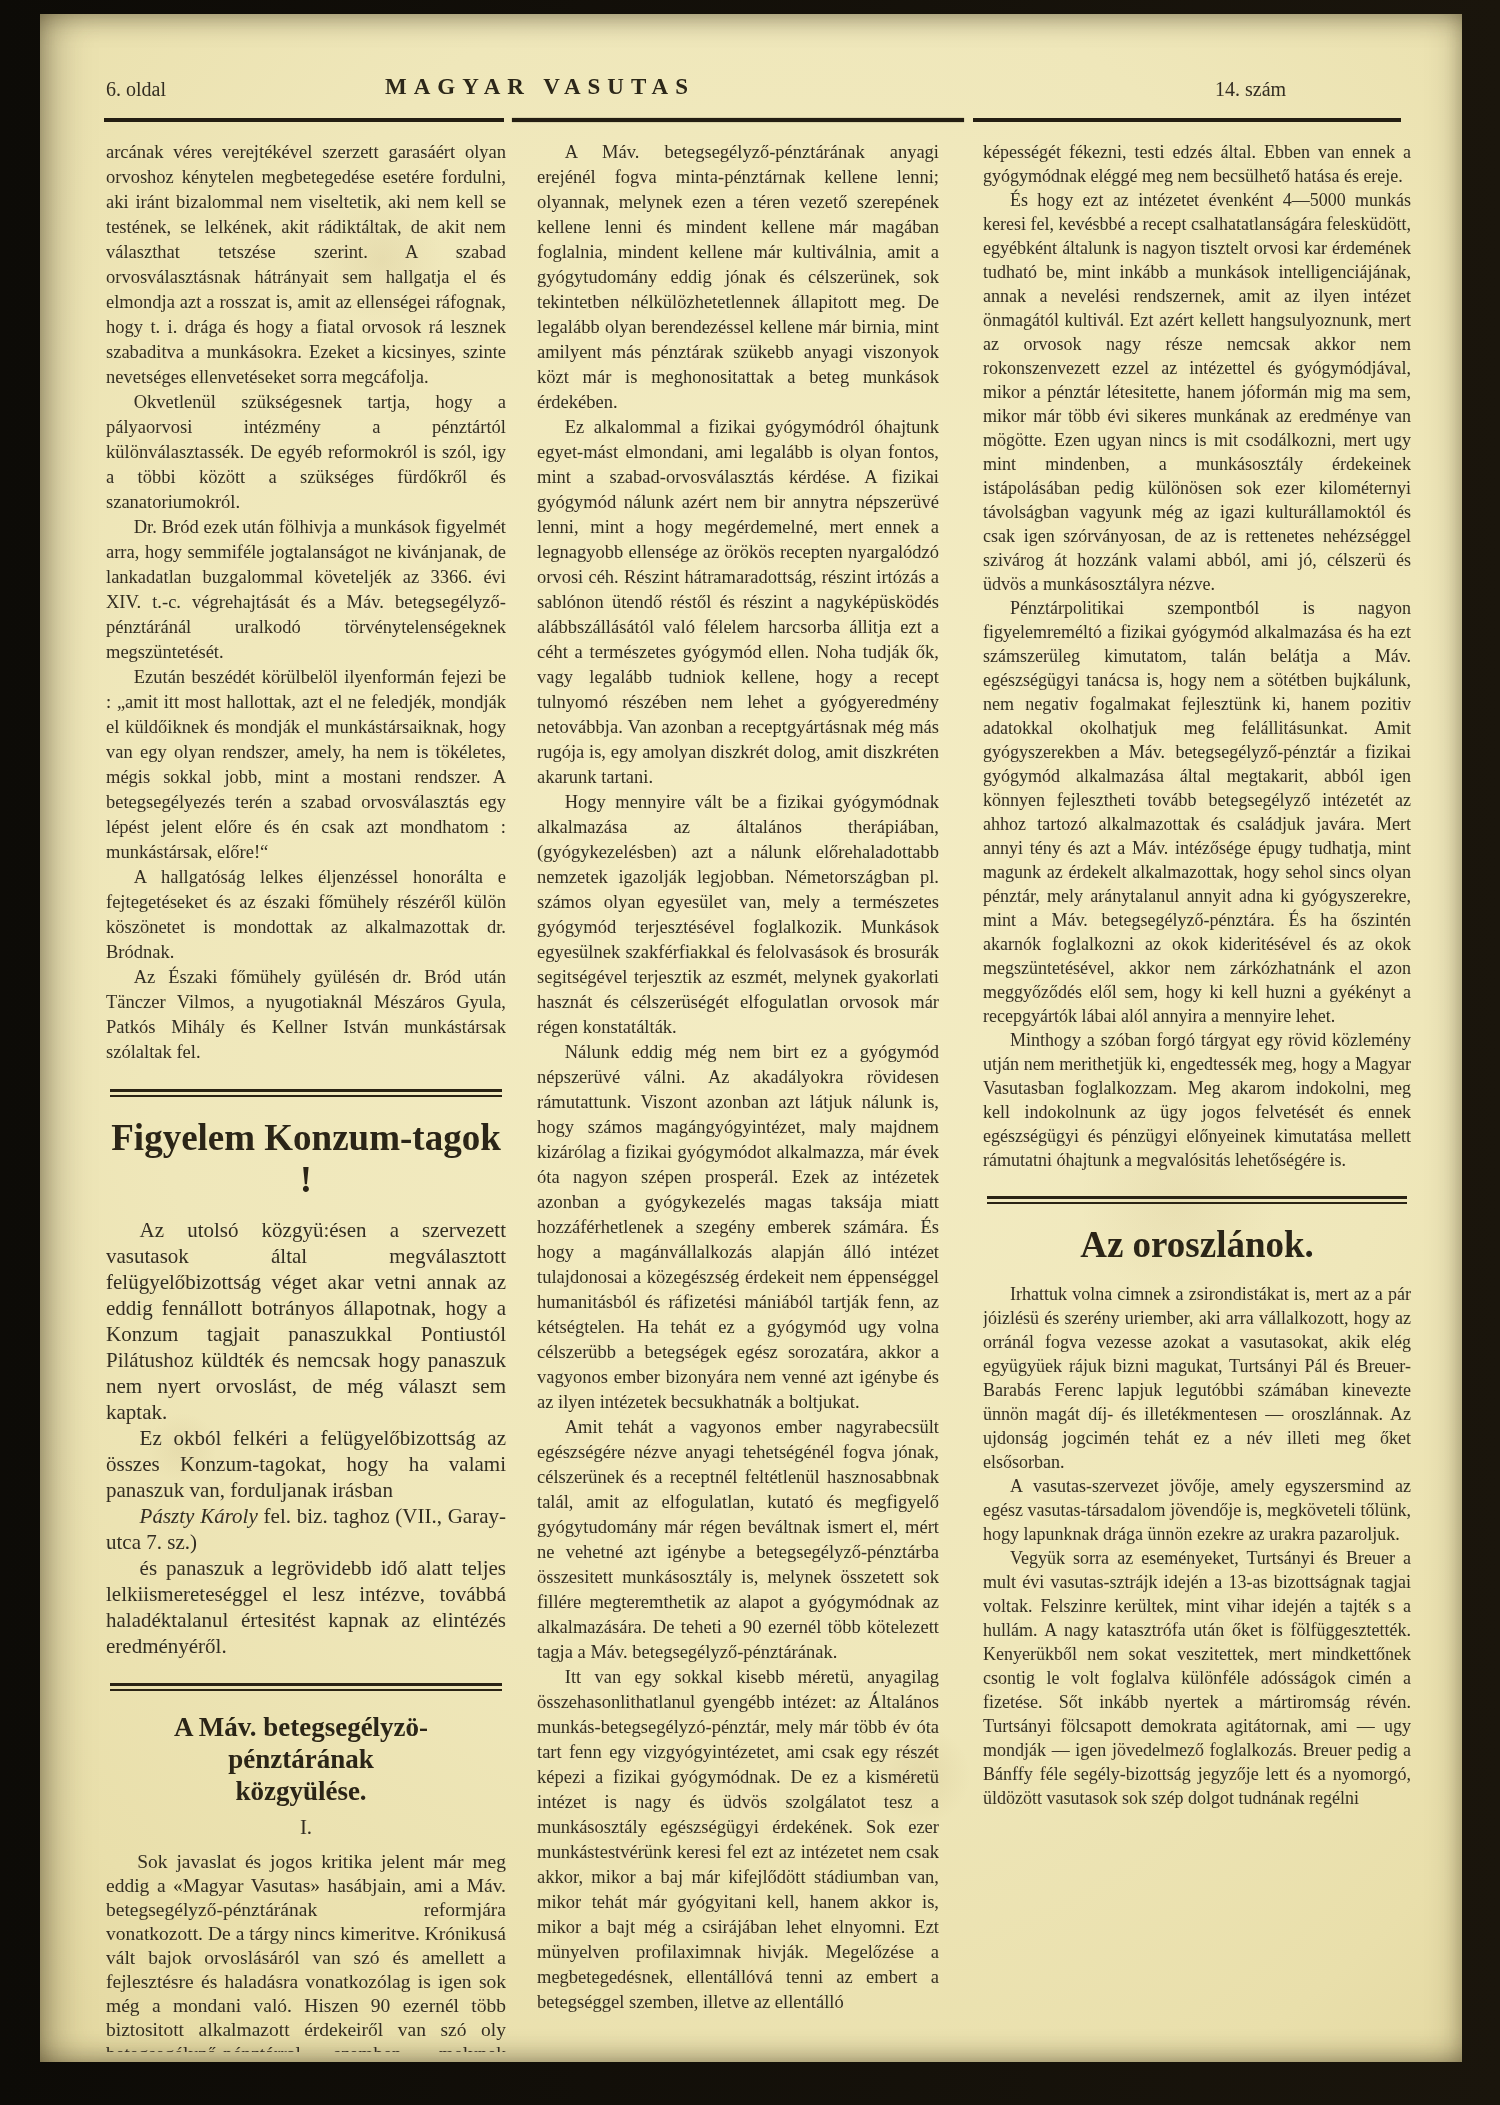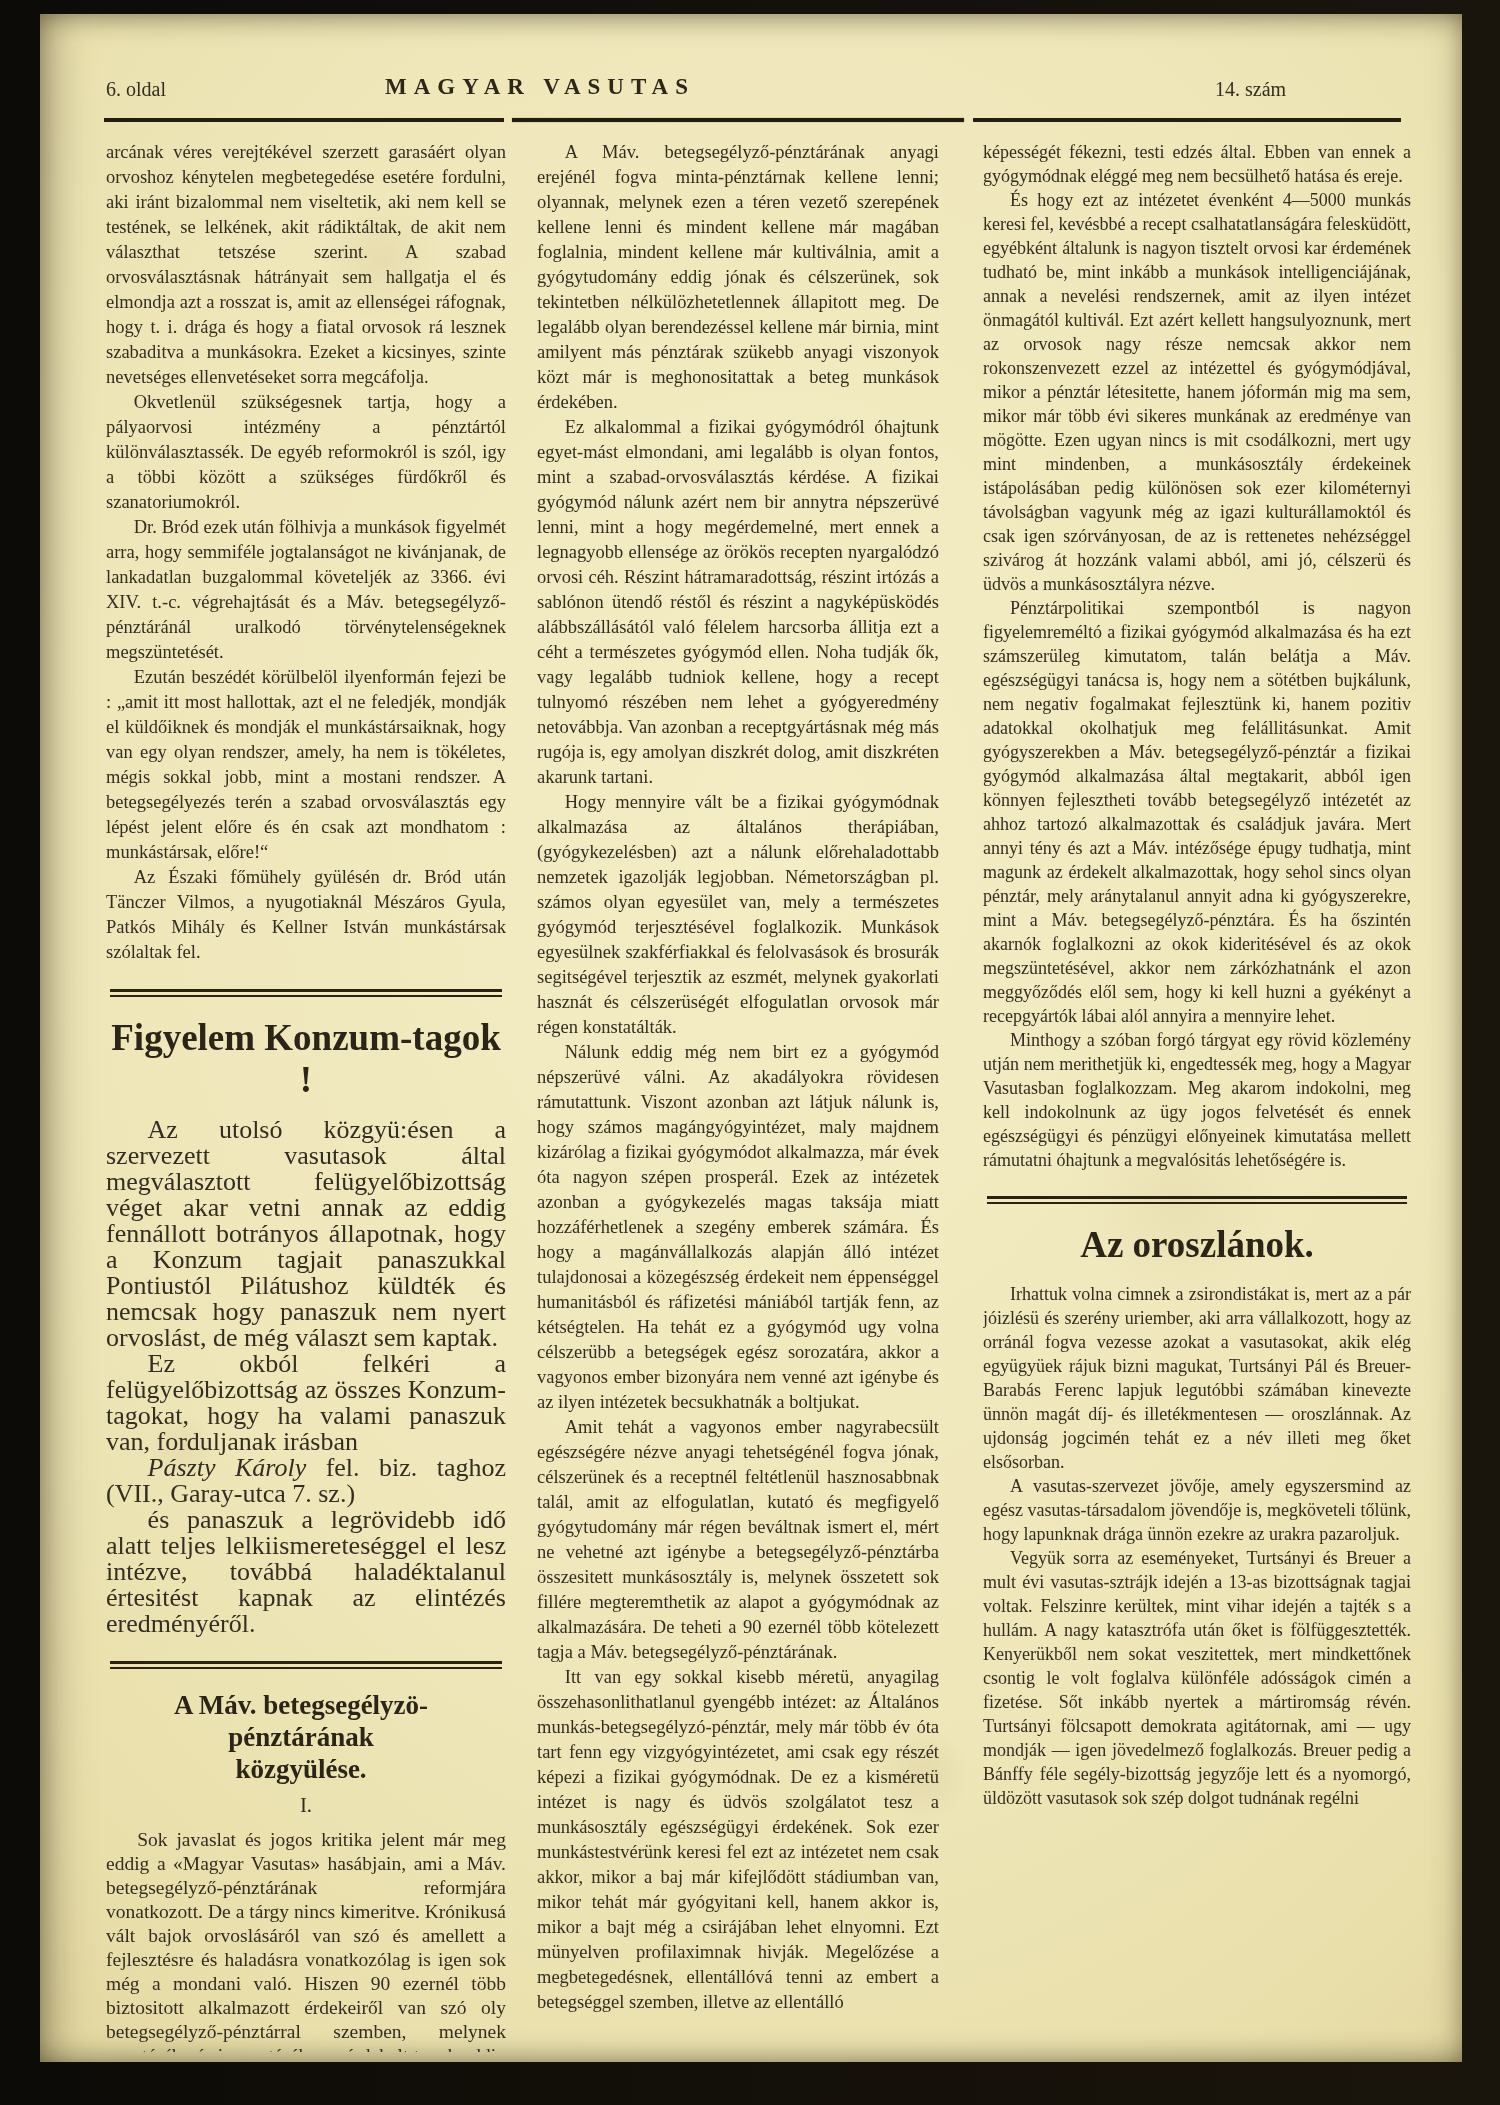--- a/index.html
+++ b/index.html
@@ -39,21 +39,21 @@
   .rule.r2{left:472px;width:452px;box-shadow:0 0 1px #241e12;}
   .rule.r3{left:933px;width:428px;}
   .col{position:absolute;top:126px;height:1912px;overflow:hidden;color:#332d22;}
   .col1{left:66px;width:400px;}
   .col2{left:497px;width:402px;}
   .col3{left:928px;width:428px;margin-left:15px;}
   p{margin:0;text-align:justify;hyphens:auto;-webkit-hyphens:auto;}
   .p{font-size:18.5px;line-height:25px;text-indent:1.5em;}
   .p3{font-size:18px;line-height:24px;text-indent:1.5em;}
   .noind{text-indent:0;}
-  .pl{font-size:26px;line-height:26px;text-indent:1.6em;}
+  .pl{font-size:21px;line-height:26px;text-indent:1.6em;}
   .pg{font-size:19.5px;line-height:24px;text-indent:1.6em;}
   .divider{
     height:3px;margin:24px 4px 20px 4px;
     border-top:3px solid #2a2314;border-bottom:2px solid #2a2314;
   }
   .headline-lg{
     margin:14px 0 16px 0;text-align:center;font-weight:bold;
     font-size:37px;line-height:42px;color:#2b2517;
     font-family:"Liberation Serif","DejaVu Serif",serif;
     letter-spacing:0px;text-indent:0;
@@ -81,20 +81,21 @@
 
   <div class="rule r1"></div>
   <div class="rule r2"></div>
   <div class="rule r3"></div>
 
   <div class="col col1">
     <p class="p noind">arcának véres verejtékével szerzett garasáért olyan orvoshoz kénytelen megbetegedése esetére fordulni, aki iránt bizalommal nem viseltetik, aki nem kell se testének, se lelkének, akit rádiktáltak, de akit nem választhat tetszése szerint. A szabad orvosválasztásnak hátrányait sem hallgatja el és elmondja azt a rosszat is, amit az ellenségei ráfognak, hogy t. i. drága és hogy a fiatal orvosok rá lesznek szabaditva a munkásokra. Ezeket a kicsinyes, szinte nevetséges ellenvetéseket sorra megcáfolja.</p>
     <p class="p">Okvetlenül szükségesnek tartja, hogy a pályaorvosi intézmény a pénztártól különválasztassék. De egyéb reformokról is szól, igy a többi között a szükséges fürdőkről és szanatoriumokról.</p>
     <p class="p">Dr. Bród ezek után fölhivja a munkások figyelmét arra, hogy semmiféle jogtalanságot ne kivánjanak, de lankadatlan buzgalommal követeljék az 3366. évi XIV. t.-c. végrehajtását és a Máv. betegsegélyző-pénztáránál uralkodó törvénytelenségeknek megszüntetését.</p>
     <p class="p">Ezután beszédét körülbelöl ilyenformán fejezi be : „amit itt most hallottak, azt el ne feledjék, mondják el küldőiknek és mondják el munkástársaiknak, hogy van egy olyan rendszer, amely, ha nem is tökéletes, mégis sokkal jobb, mint a mostani rendszer. A betegsegélyezés terén a szabad orvosválasztás egy lépést jelent előre és én csak azt mondhatom : munkástársak, előre!“</p>
+    <p class="p">A hallgatóság lelkes éljenzéssel honorálta e fejtegetéseket és az északi főmühely részéről külön köszönetet is mondottak az alkalmazottak dr. Bródnak.</p>
     <p class="p">Az Északi főmühely gyülésén dr. Bród után Tänczer Vilmos, a nyugotiaknál Mészáros Gyula, Patkós Mihály és Kellner István munkástársak szólaltak fel.</p>
 
     <div class="divider"></div>
 
     <h2 class="headline-lg">Figyelem Konzum-tagok !</h2>
 
     <p class="pl">Az utolsó közgyü:ésen a szervezett vasutasok által megválasztott felügyelőbizottság véget akar vetni annak az eddig fennállott botrányos állapotnak, hogy a Konzum tagjait panaszukkal Pontiustól Pilátushoz küldték és nemcsak hogy panaszuk nem nyert orvoslást, de még választ sem kaptak.</p>
     <p class="pl">Ez okból felkéri a felügyelőbizottság az összes Konzum-tagokat, hogy ha valami panaszuk van, forduljanak irásban</p>
     <p class="pl"><span class="ital">Pászty Károly</span><span> fel. biz. taghoz (VII., Garay-utca 7. sz.)</span></p>
     <p class="pl noind">és panaszuk a legrövidebb idő alatt teljes lelkiismereteséggel el lesz intézve, továbbá haladéktalanul értesitést kapnak az elintézés eredményéről.</p>

